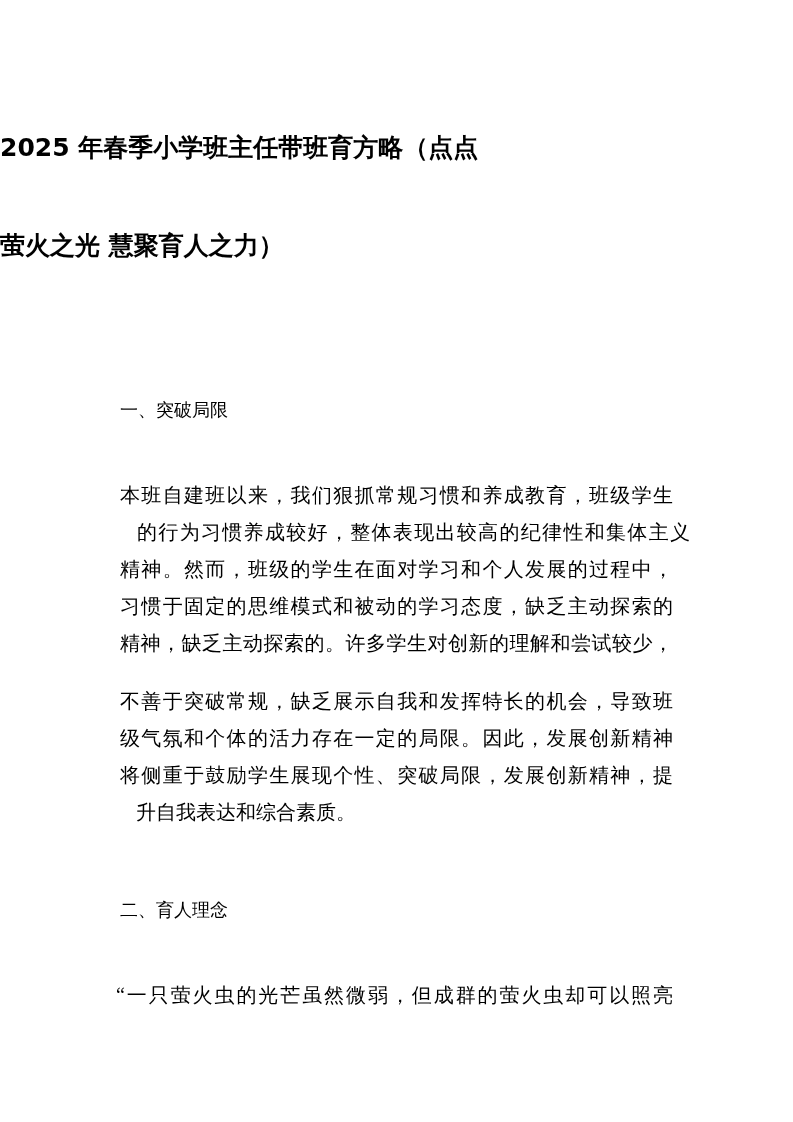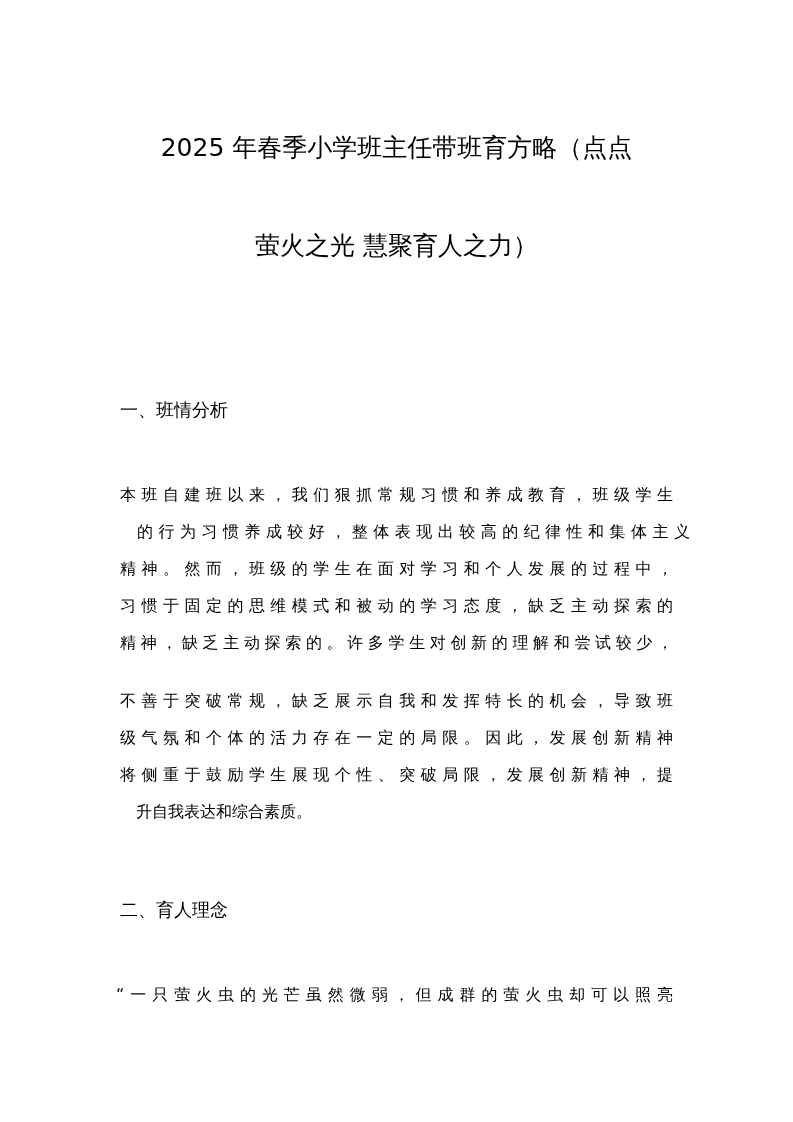--- a/index.html
+++ b/index.html
@@ -19,57 +19,58 @@
       position: absolute;
       left: 0; top: 0;
       width: 793px;
       height: 1122px;
       background: #ffffff;
     }
     .title-line {
       position: absolute;
       left: 0;
       width: 793px;
-      text-align: center;
+      text-align: left;
       font-size: 25px;
-      font-weight: normal;
+      font-weight: bold;
       letter-spacing: 0px;
       line-height: 32px;
       white-space: nowrap;
     }
     .heading {
       position: absolute;
       left: 120px;
       font-size: 18px;
       line-height: 24px;
       white-space: nowrap;
     }
     .body-line {
       position: absolute;
       left: 120px;
       width: 553px;
-      font-size: 16px;
+      font-size: 20px;
       line-height: 24px;
       white-space: nowrap;
       text-align: justify;
       text-align-last: justify;
+      font-family: Liberation Serif, serif;
     }
     .body-line.last {
       text-align-last: left;
     }
   </style>
 </head>
 <body>
 
 <div class="page">
 
   <div class="title-line" style="top:132px;">2025 年春季小学班主任带班育方略（点点</div>
   <div class="title-line" style="top:230px;">萤火之光 慧聚育人之力）</div>
 
-  <div class="heading" style="top:398px;">一、班情分析</div>
+  <div class="heading" style="top:398px;">一、突破局限</div>
 
   <div class="body-line" style="top:483px;">本班自建班以来，我们狠抓常规习惯和养成教育，班级学生</div>
   <div class="body-line" style="top:520px;margin-left:17px;">的行为习惯养成较好，整体表现出较高的纪律性和集体主义</div>
   <div class="body-line" style="top:557px;">精神。然而，班级的学生在面对学习和个人发展的过程中，</div>
   <div class="body-line" style="top:594px;">习惯于固定的思维模式和被动的学习态度，缺乏主动探索的</div>
   <div class="body-line" style="top:631px;">精神，缺乏主动探索的。许多学生对创新的理解和尝试较少，</div>
   <div class="body-line" style="top:689px;">不善于突破常规，缺乏展示自我和发挥特长的机会，导致班</div>
   <div class="body-line" style="top:726px;">级气氛和个体的活力存在一定的局限。因此，发展创新精神</div>
   <div class="body-line" style="top:763px;">将侧重于鼓励学生展现个性、突破局限，发展创新精神，提</div>
   <div class="body-line last" style="top:800px;margin-left:16px;">升自我表达和综合素质。</div>

